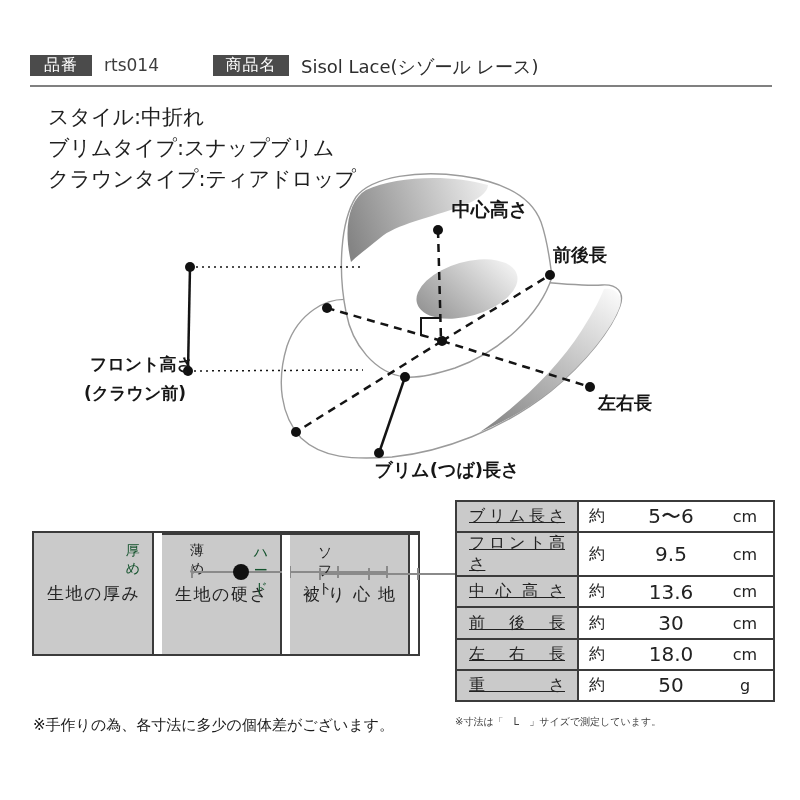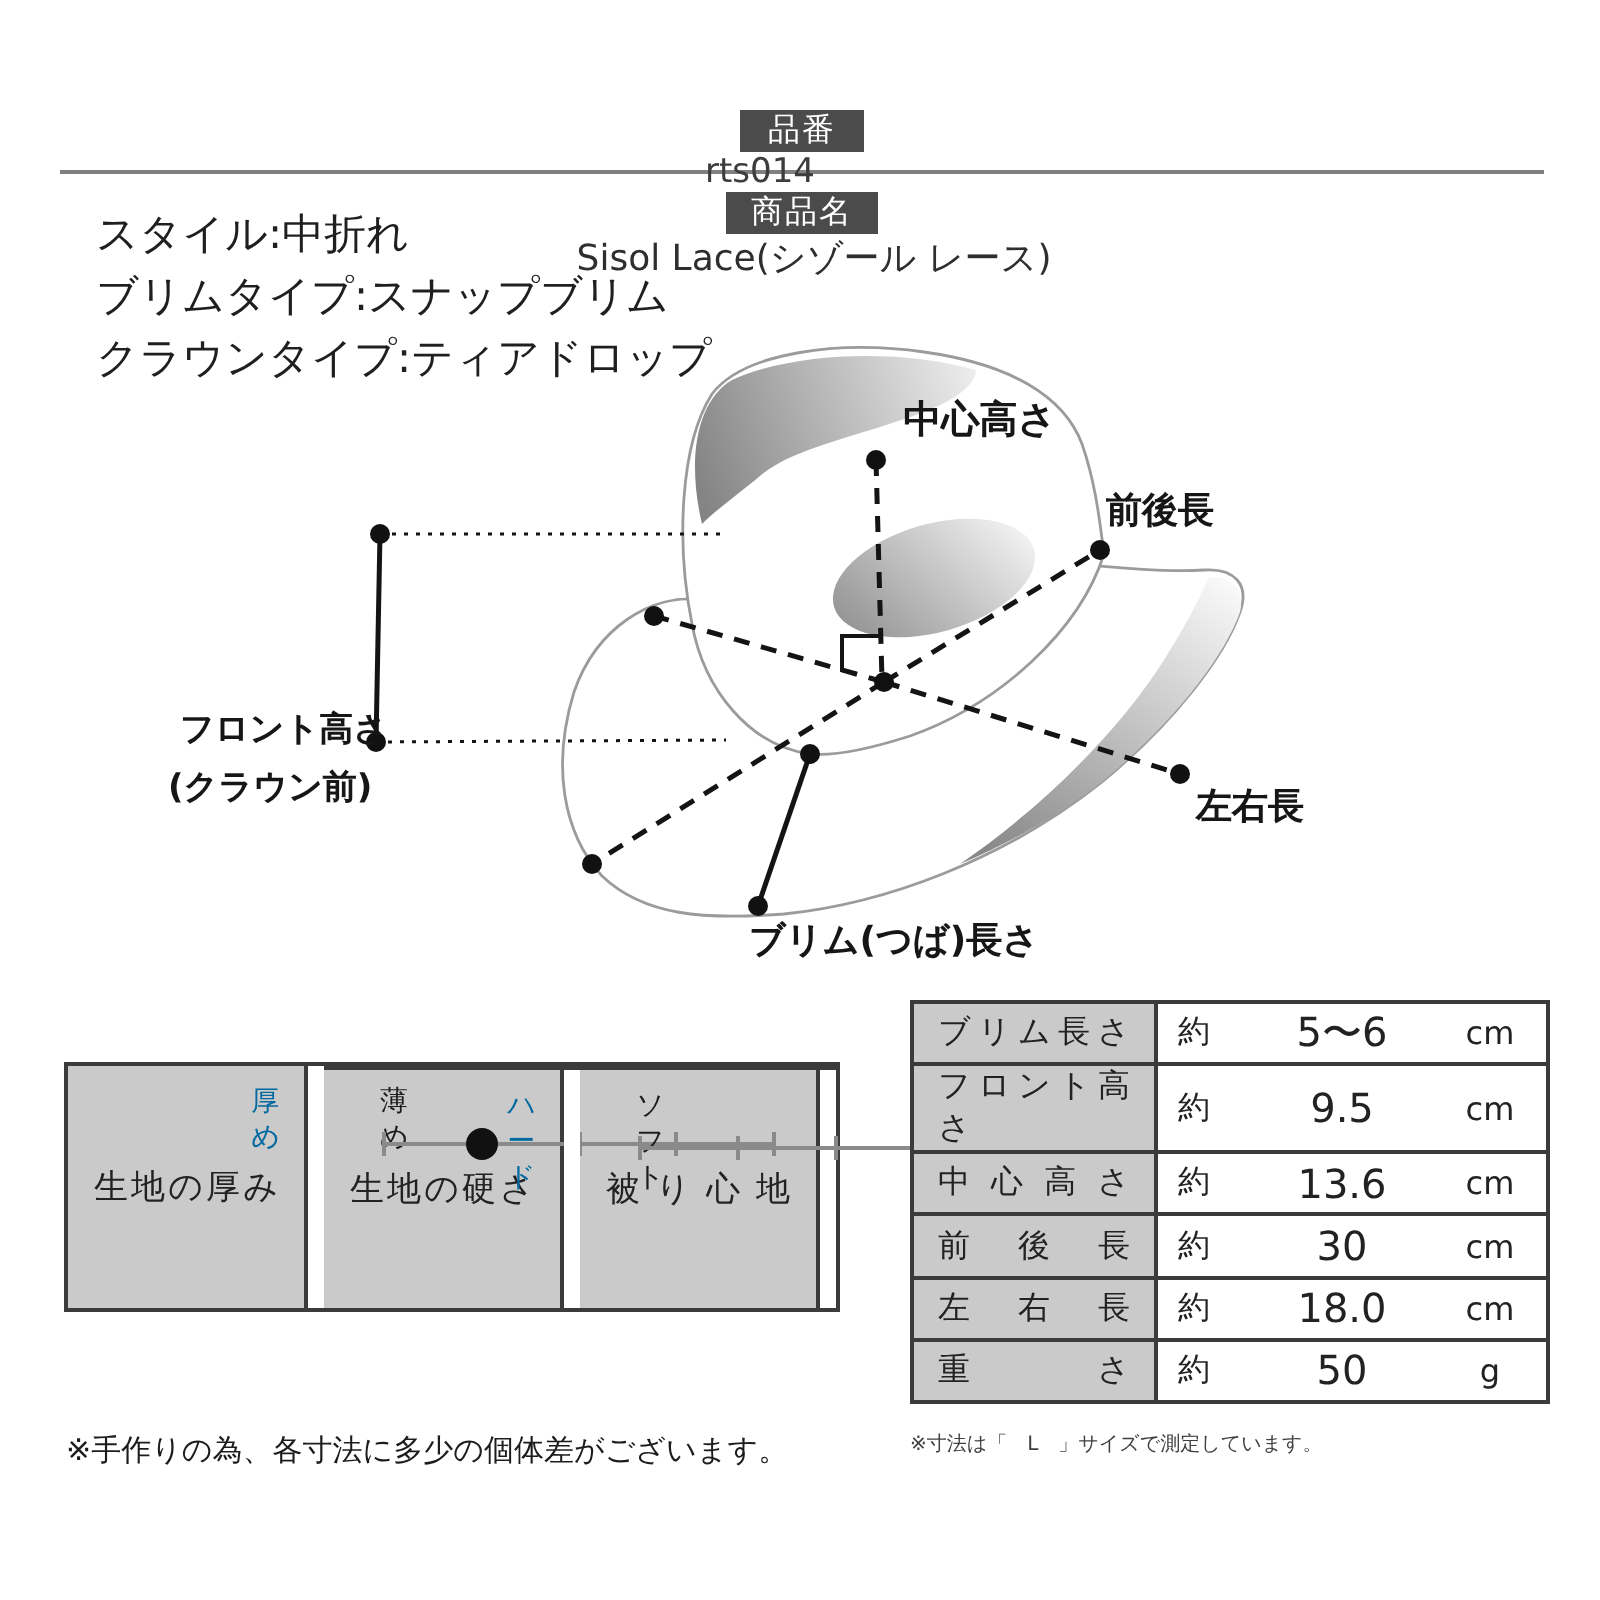--- a/index.html
+++ b/index.html
@@ -1,50 +1,50 @@
 <!DOCTYPE html>
 <html style="--box-bg: #4b4b4b; --box-text: #ffffff; --rule: #808080; --border: #3b3b3b; --cell-bg: #cacaca; --text: #222222; --track: #8a8a8a; --dot: #111111; --hat-outline: #9b9b9b;"><head>
 <meta charset="utf-8">
 <style>
   html,body{margin:0;padding:0;background:#fff;}
   body{font-family:"DejaVu Sans","Liberation Sans",sans-serif;color:var(--text,#222);}
   .page{position:relative;width:800px;height:800px;background:#fff;overflow:hidden;}
 
   
-  .header{position:absolute;left:30px;top:55px;width:742px;height:30px;display:flex;align-items:center;border-bottom:2px solid var(--rule,#808080);flex-direction:column;}
+  .header{position:absolute;left:30px;top:55px;width:742px;height:30px;display:flex;align-items:flex-start;border-bottom:2px solid var(--rule,#808080);}
   .hbox{width:62px;background:var(--box-bg,#4b4b4b);color:var(--box-text,#fff);font-size:16px;display:flex;align-items:center;justify-content:center;letter-spacing:1px;}
   .hbox2{width:76px;}
   .hval{margin-left:12px;width:109px;font-size:17px;display:flex;align-items:center;color:#3d3d3d;}
   .pname{width:auto;font-size:18px;color:#2e2e2e;}
 
   
   .specs{position:absolute;left:48px;top:102px;font-size:21px;line-height:31px;color:#1f1f1f;}
 
   
   .diagram{position:absolute;left:60px;top:160px;}
   .diagram text{fill:#161616;font-family:"DejaVu Sans","Liberation Sans",sans-serif;font-weight:700;}
 
   
   .scaletable{position:absolute;left:32px;top:531px;width:388px;height:125px;border:2px solid var(--border,#3b3b3b);box-sizing:border-box;display:flex;flex-direction:row;}
   .srow{flex:1;display:flex;border-top:2px solid var(--border,#3b3b3b);}
   .srow:first-child{border-top:none;}
   .slabel{width:118px;background:var(--cell-bg,#cacaca);border-right:2px solid var(--border,#3b3b3b);display:flex;align-items:center;font-size:17px;}
   .slabel span{display:block;width:100%;padding:0 13px;text-align:justify;text-align-last:justify;}
   .scell{flex:1;position:relative;background:#fff;}
   .smin{position:absolute;left:36px;top:9px;font-size:14px;color:#1c1c1c;}
-  .smax{position:absolute;right:22px;top:9px;font-size:14px;color:#0369a1;}
+  .smax{position:absolute;right:22px;top:9px;font-size:14px;color:#14532d;}
   .track{position:absolute;left:38px;top:38px;width:195px;height:2px;background:var(--track,#8a8a8a);}
   .tick{position:absolute;top:-5px;width:2px;height:12px;background:var(--track,#8a8a8a);transform:translateX(-50%);}
   .dot{position:absolute;top:1px;width:16px;height:16px;border-radius:50%;background:var(--dot,#111);transform:translate(-50%,-50%);}
 
   
   .meastable{position:absolute;left:455px;top:500px;width:320px;height:202px;border:2px solid var(--border,#3b3b3b);box-sizing:border-box;display:flex;flex-direction:column;}
   .mrow{flex:1;display:flex;border-top:2px solid var(--border,#3b3b3b);}
   .mrow:first-child{border-top:none;}
-  .mlabel{width:120px;background:var(--cell-bg,#cacaca);border-right:2px solid var(--border,#3b3b3b);display:flex;align-items:center;font-size:16px;}
+  .mlabel{width:120px;background:var(--cell-bg,#cacaca);border-right:2px solid var(--border,#3b3b3b);display:flex;align-items:center;font-size:16px;text-decoration:underline;}
   .mlabel span{display:block;width:100%;padding:0 12px;text-align:justify;text-align-last:justify;}
   .mval{flex:1;display:flex;align-items:center;background:#fff;}
   .approx{width:36px;padding-left:10px;font-size:16px;}
   .num{flex:1;text-align:center;font-size:20px;}
   .unit{width:56px;text-align:center;font-size:16px;}
 
   
   .notes-left{position:absolute;left:33px;top:715px;font-size:15px;line-height:21px;color:#1c1c1c;}
   .note-right{position:absolute;left:455px;top:715px;font-size:10px;color:#404040;}
 </style>

